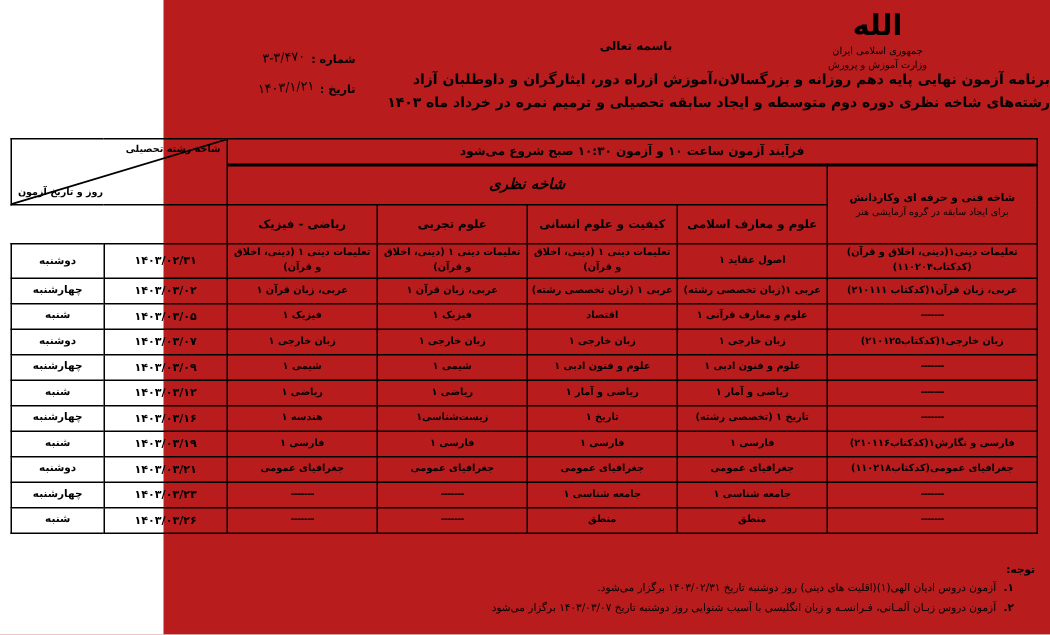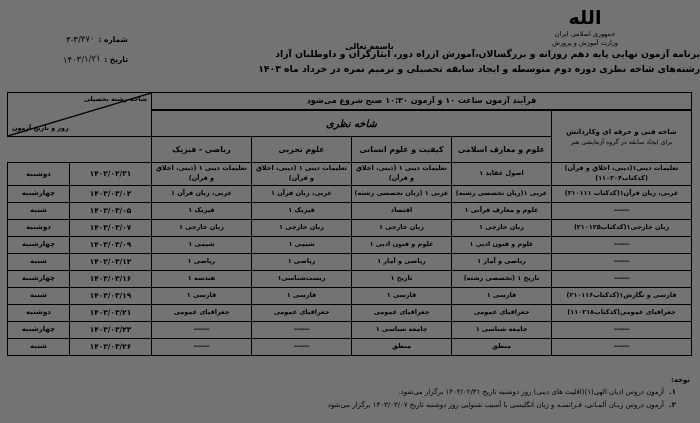--- a/index.html
+++ b/index.html
@@ -6,43 +6,43 @@
   html, body {
     margin: 0; padding: 0;
     width: 700px; height: 423px;
     background: #ffffff;
     font-family: "DejaVu Sans", "Liberation Sans", sans-serif;
     color: #000;
     overflow: hidden;
   }
   .page {
     position: relative;
-    width: 700px; height: 423px;
-    background: #737373;
+    width: 591px; height: 423px;
+    background: #b91c1c;
   }
 
   
   .letterhead {
     position: absolute;
     top: 8px; right: 10px;
     width: 210px;
     text-align: center;
     line-height: 1.45;
   }
   .emblem {
     font-size: 19px;
     line-height: 1;
     margin-bottom: 3px;
     font-weight: bold;
   }
   .lh-line { font-size: 6.5px; }
 
   .basmala {
     position: absolute;
-    top: 42px; left: 0; right: 0;
+    top: 26px; left: 0; right: 0;
     text-align: center;
     font-size: 8px;
     font-weight: bold;
     margin-left: 39px;
   }
 
   .titles {
     position: absolute;
     top: 46px; left: 0; right: 0;
     text-align: right;

